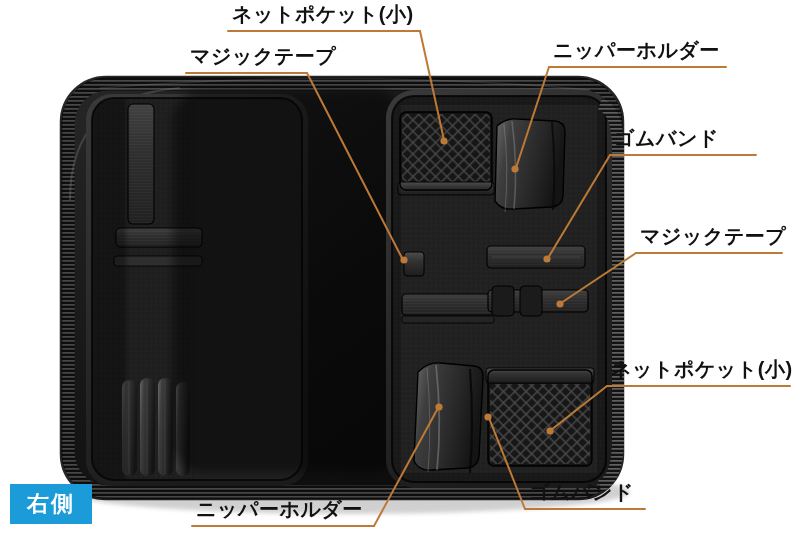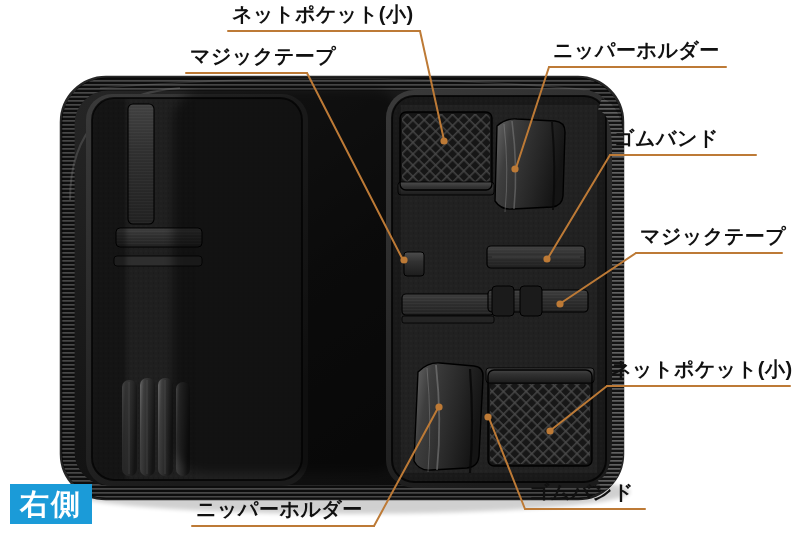--- a/index.html
+++ b/index.html
@@ -24,21 +24,21 @@
     color:#111111;
     letter-spacing:0.5px;
     white-space:nowrap;
     line-height:1;
   }
   .badge{
     position:absolute;
     display:flex;
     align-items:center;
     justify-content:center;
-    font-size:29px;
+    font-size:22px;
     font-weight:700;
     color:#ffffff;
     letter-spacing:2px;
     line-height:1;
   }
 
   
   #leaders, #photo { position:absolute; left:0; top:0; }
   #leaders{ pointer-events:none; }
 </style>

